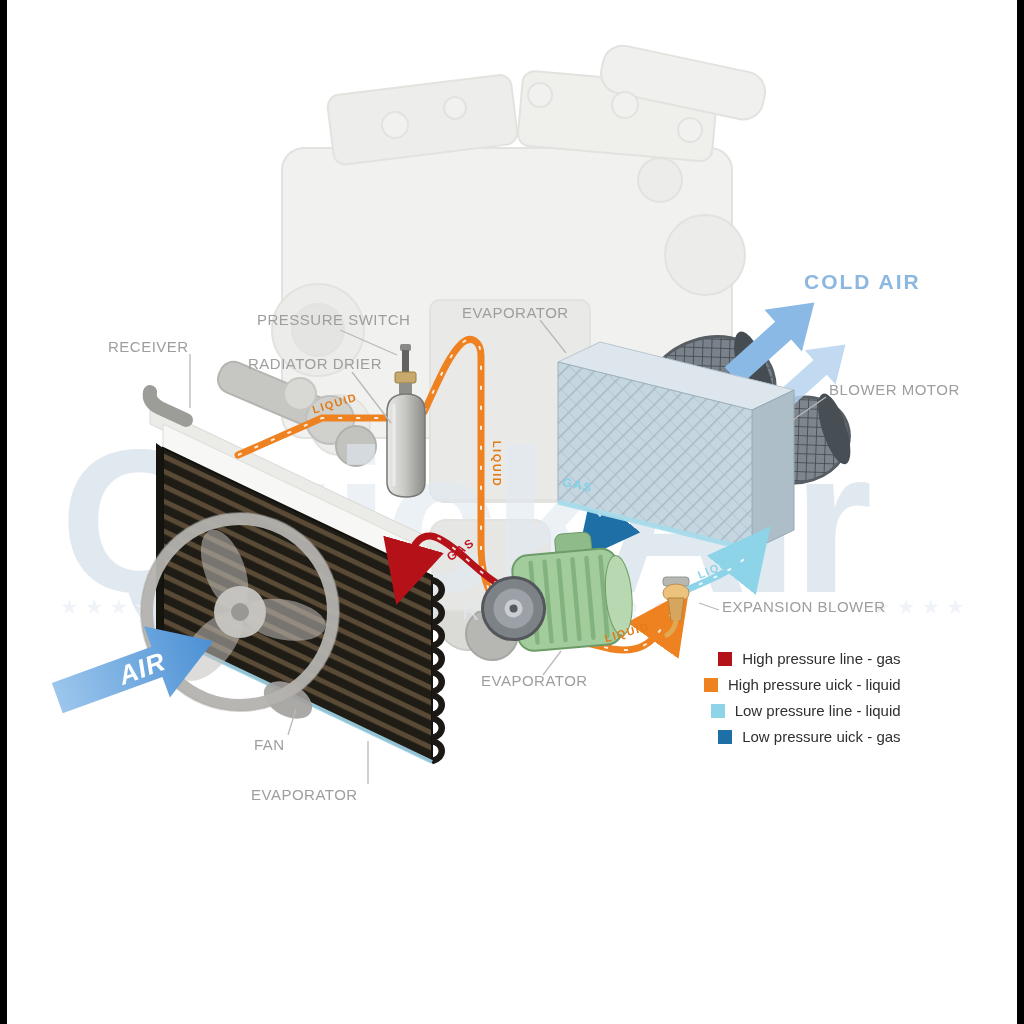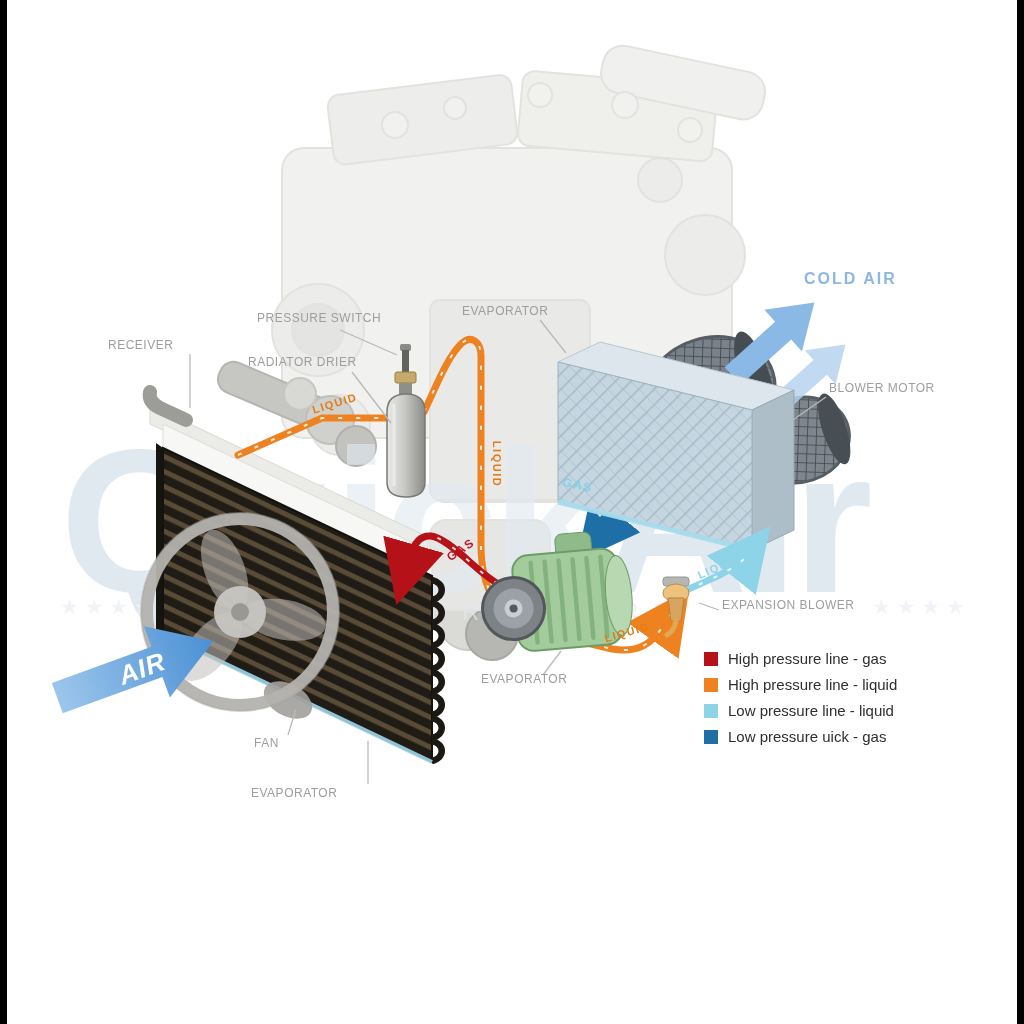--- a/index.html
+++ b/index.html
@@ -2,24 +2,24 @@
 <html><head>
 <meta charset="utf-8">
 <style>
   html,body{margin:0;padding:0;background:#ffffff;}
   .stage{position:relative;width:1024px;height:1024px;background:#ffffff;overflow:hidden;
          font-family:"Liberation Sans",sans-serif;}
   .edge{position:absolute;top:0;bottom:0;width:7px;background:#000;}
   .edge.left{left:0}.edge.right{right:0}
   svg{position:absolute;left:0;top:0;}
   svg text{font-family:"Liberation Sans",sans-serif;}
-  .lbl{position:absolute;font-size:12px;color:#9e9e9e;letter-spacing:.5px;white-space:nowrap;}
-  .lbl.cold{font-size:16px;font-weight:bold;color:#8cb7e0;letter-spacing:2px;}
+  .lbl{position:absolute;font-size:15px;color:#9e9e9e;letter-spacing:.5px;white-space:nowrap;}
+  .lbl.cold{font-size:21px;font-weight:bold;color:#8cb7e0;letter-spacing:2px;}
   .legend{position:absolute;left:704px;top:650px;font-size:15px;color:#2f2f2f;}
-  .lrow{display:flex;align-items:center;margin-bottom:9px;white-space:nowrap;}
+  .lrow{display:flex;align-items:center;margin-bottom:9px;white-space:nowrap;justify-content:flex-end;}
   .sw{width:14px;height:14px;margin-right:10px;display:inline-block;flex:0 0 auto;}
 </style>
 </head>
 <body>
 
 <div class="stage">
 
 <svg width="1024" height="1024" viewBox="0 0 1024 1024">
   <defs>
     <linearGradient id="drierG" x1="0" y1="0" x2="1" y2="0">
@@ -252,21 +252,21 @@
 <div class="lbl" style="left:254px;top:736px">FAN</div>
 <div class="lbl" style="left:251px;top:786px">EVAPORATOR</div>
 
 <div class="legend">
   <div class="lrow">
     <span class="sw" style="background-color: rgb(180, 18, 24);"></span>
     <span>High pressure line - gas</span>
   </div>
   <div class="lrow">
     <span class="sw" style="background-color: rgb(239, 130, 32);"></span>
-    <span>High pressure line - liquid</span>
+    <span>High pressure uick - liquid</span>
   </div>
   <div class="lrow">
     <span class="sw" style="background-color: rgb(142, 212, 232);"></span>
     <span>Low pressure line - liquid</span>
   </div>
   <div class="lrow">
     <span class="sw" style="background-color: rgb(30, 111, 165);"></span>
     <span>Low pressure uick - gas</span>
   </div>
 </div>

